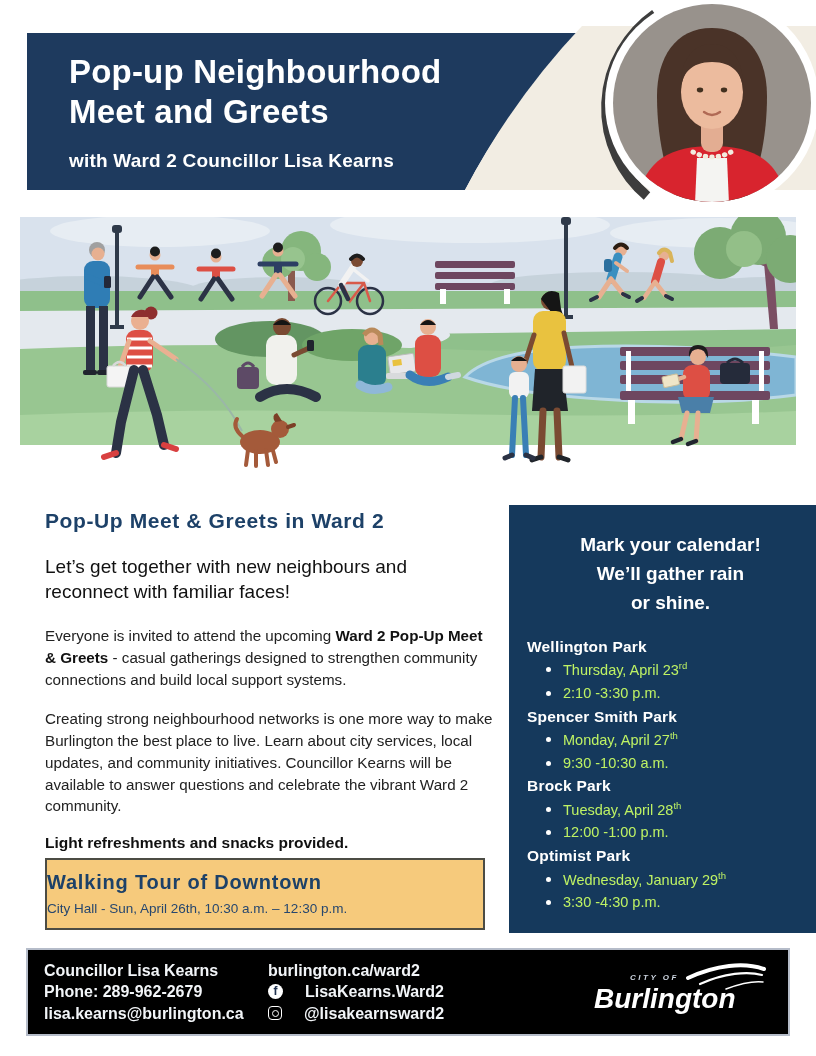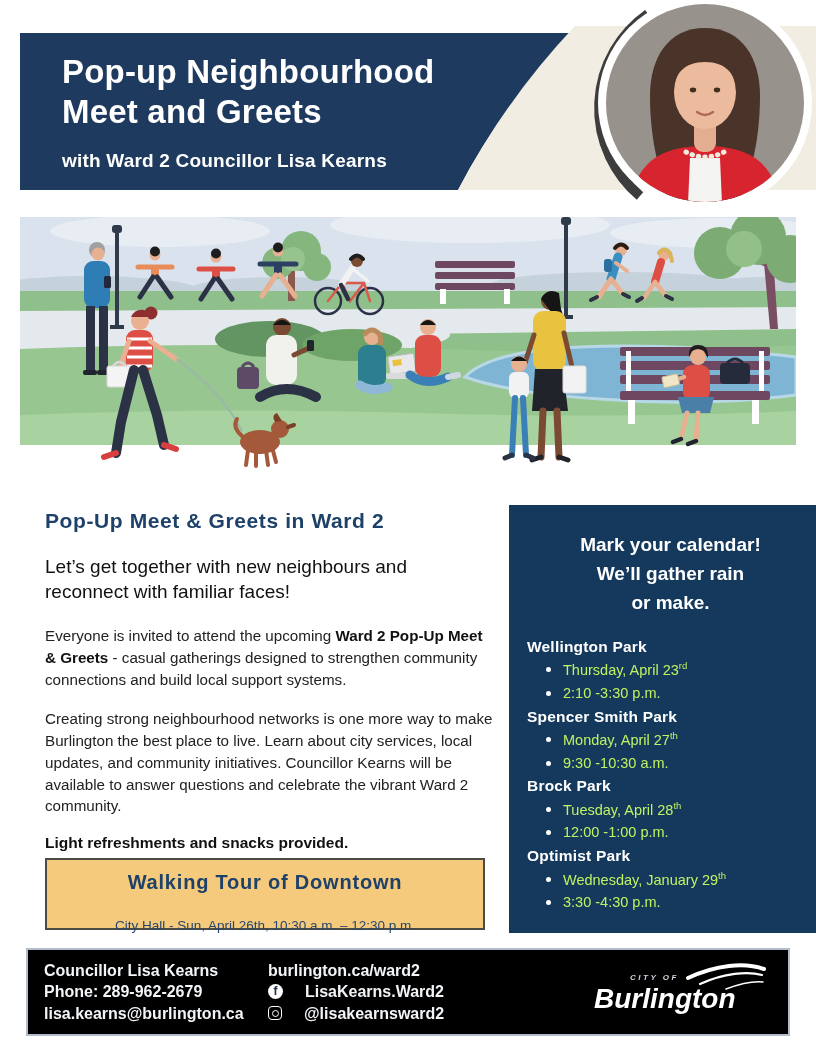--- a/index.html
+++ b/index.html
@@ -1,42 +1,42 @@
 <!DOCTYPE html>
 <html><head>
 <meta charset="utf-8">
 <style>
   * { margin:0; padding:0; box-sizing:border-box; }
   html,body { background:#ffffff; }
   body { font-family:"Liberation Sans", sans-serif; }
   .page { position:relative; width:816px; height:1056px; margin:0 auto; background:#fff; overflow:hidden; }
 
   
-  .header { position:absolute; left:0; top:0; width:652px; height:216px; }
+  .header { position:absolute; left:7px; top:0; width:652px; height:216px; }
   .header svg { position:absolute; left:0; top:0; }
   .header-text { position:absolute; left:62px; top:52px; color:#ffffff; }
   .header-title { font-size:33px; font-weight:bold; line-height:1.22; letter-spacing:0.2px; }
   .header-sub { font-size:19px; font-weight:bold; margin-top:17px; letter-spacing:0.2px; }
 
   
   .illustration { position:absolute; left:20px; top:217px; width:776px; height:268px; }
 
   
   .left-col { position:absolute; left:45px; top:509px; width:450px; color:#1a1a1a; }
   .section-heading { color:#1d4168; font-size:21px; font-weight:bold; letter-spacing:0.6px; margin-bottom:21px; }
   .lead { font-size:19px; line-height:1.32; margin-bottom:21px; color:#111; }
   .body-p { font-size:15.2px; line-height:1.44; margin-bottom:17px; color:#222; }
   .body-p b { color:#111; }
   .note { font-size:15.5px; font-weight:bold; color:#111; margin-top:2px; }
 
   
   .tour-box { position:absolute; left:45px; top:858px; width:440px; height:72px;
-              background:#f6ca7c; border:2px solid #4c4c44; text-align:center; padding-top:11px; }
+              background:#f6ca7c; border:2px solid #4c4c44; padding-top:11px; }
   .tour-title { color:#1d4168; font-size:20px; font-weight:bold; letter-spacing:0.8px; }
-  .tour-details { color:#27476e; font-size:13.5px; margin-top:24px; }
+  .tour-details { color:#27476e; font-size:13.5px; margin-top:7px; }
 
   
   .schedule { position:absolute; left:509px; top:505px; width:323px; height:428px;
               background:#15395c; color:#ffffff; padding:26px 18px 0 18px; }
   .schedule-heading { text-align:center; font-size:19px; font-weight:bold; line-height:1.52; }
   .parks { margin-top:17px; }
   .park-name { font-size:15.5px; font-weight:bold; line-height:1.5; letter-spacing:0.2px; }
   .park-li { position:relative; padding-left:36px; font-size:14.5px; line-height:1.58; color:#bef264; }
   .park-li::before { content:""; position:absolute; left:19px; top:9px; width:5px; height:5px;
                      border-radius:50%; background:#ffffff; }
@@ -332,21 +332,21 @@
 
   <div class="tour-box">
     <div class="tour-title">Walking Tour of Downtown</div>
     <div class="tour-details">City Hall - Sun, April 26th, 10:30 a.m. – 12:30 p.m.</div>
   </div>
 
   <div class="schedule">
     <div class="schedule-heading">
       <div>Mark your calendar!</div>
       <div>We’ll gather rain</div>
-      <div>or make.</div>
+      <div>or shine.</div>
     </div>
     <div class="parks">
       <div class="park-name">Wellington Park</div>
       <div class="park-li"><span>Thursday, April 23</span><sup>rd</sup></div>
       <div class="park-li">2:10 -3:30 p.m.</div>
 
       <div class="park-name">Spencer Smith Park</div>
       <div class="park-li"><span>Monday, April 27</span><sup>th</sup></div>
       <div class="park-li">9:30 -10:30 a.m.</div>
 

